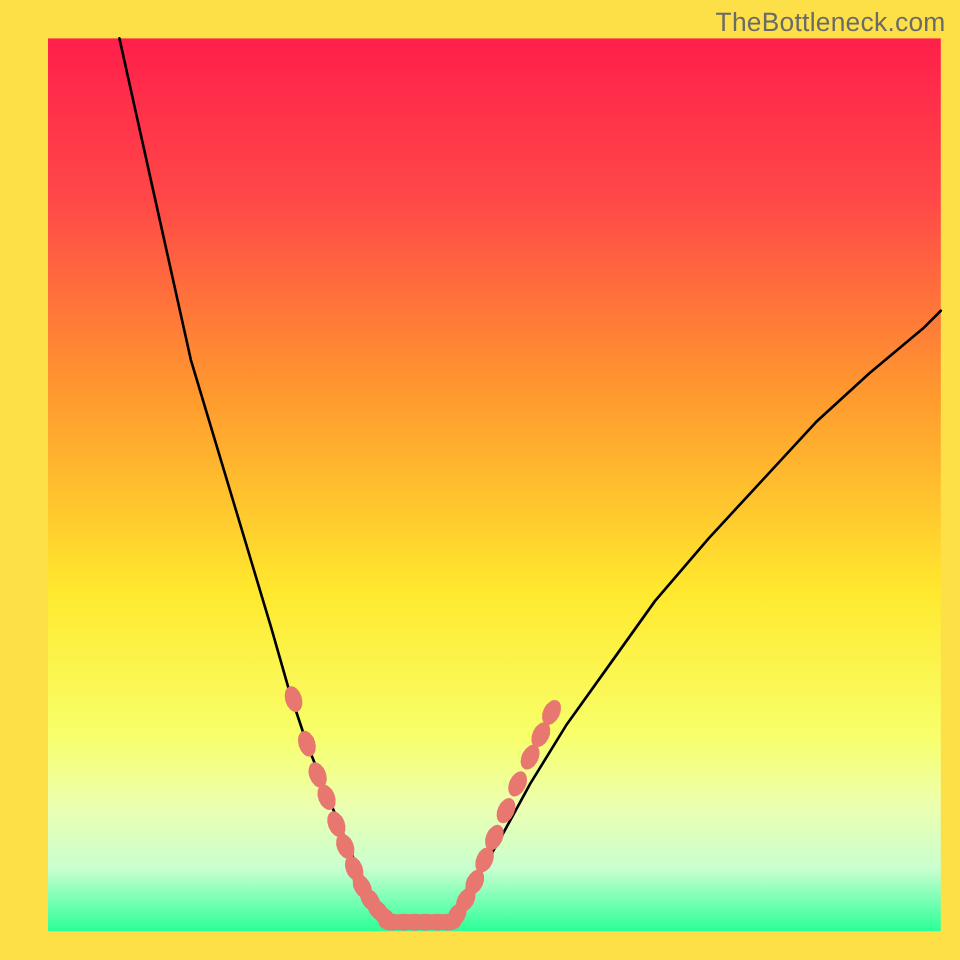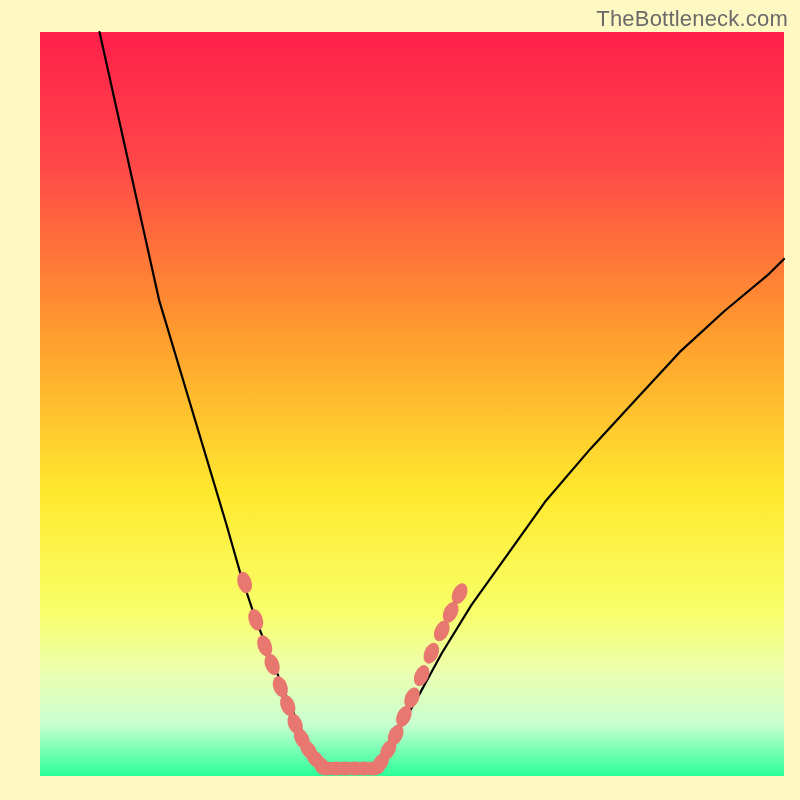--- a/index.html
+++ b/index.html
@@ -8,21 +8,21 @@
     width: 800px;
     height: 800px;
     overflow: hidden;
     background: #000;
     font-family: Arial, Helvetica, sans-serif;
   }
   .frame {
     position: relative;
     width: 800px;
     height: 800px;
-    background: #fef9c3;
+    background: #fde047;
   }
   .watermark {
     position: absolute;
     top: 6px;
     right: 12px;
     color: #6a6a6a;
     font-size: 22px;
     font-weight: 500;
     letter-spacing: 0.2px;
     z-index: 10;

